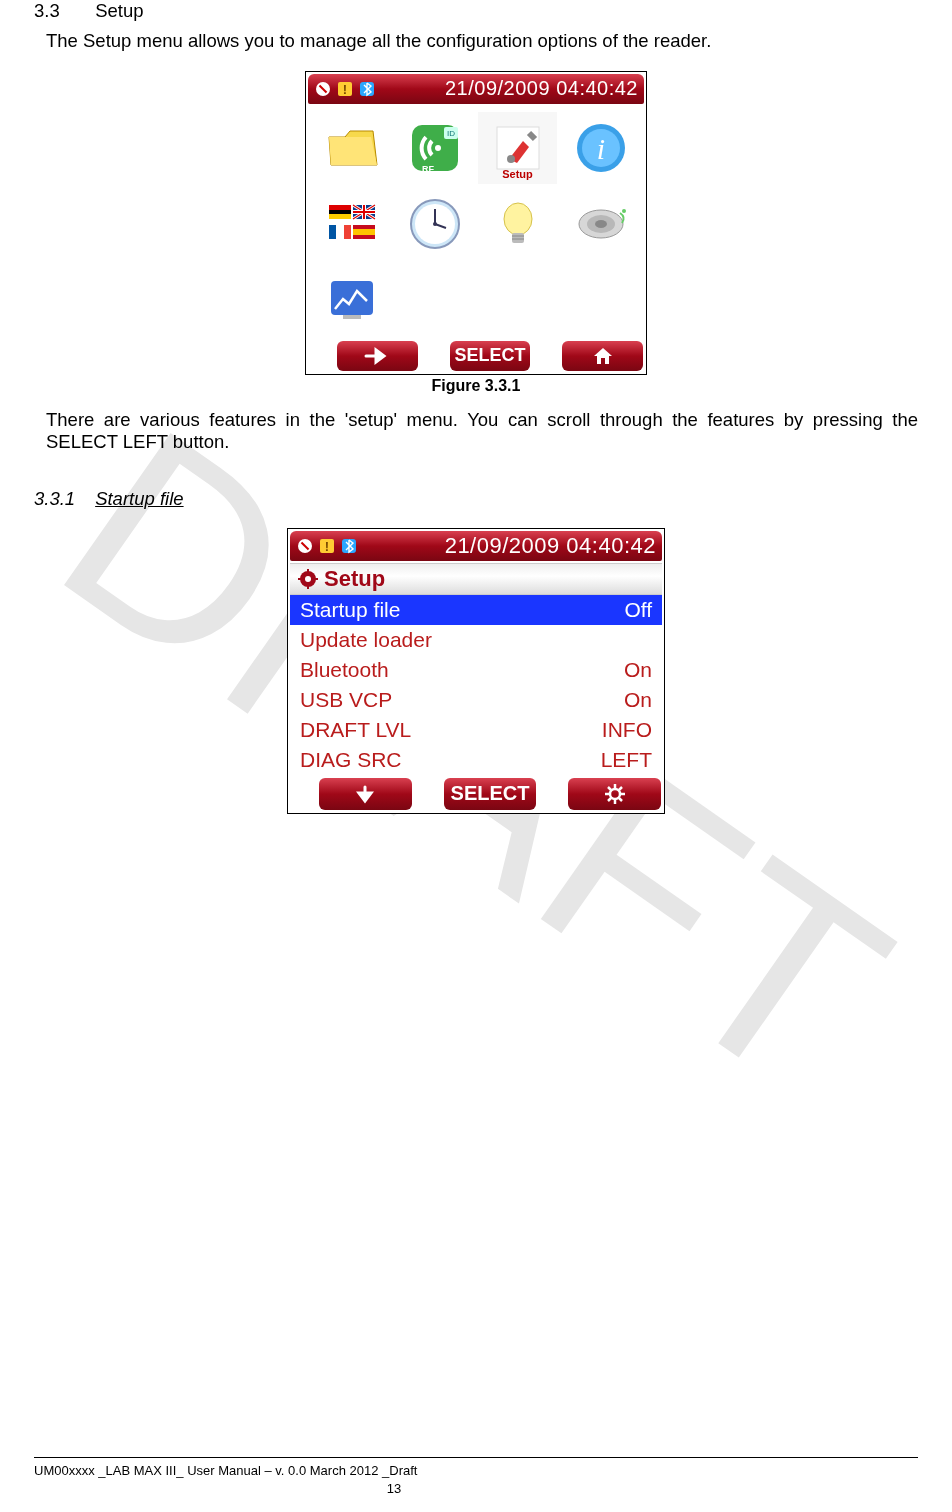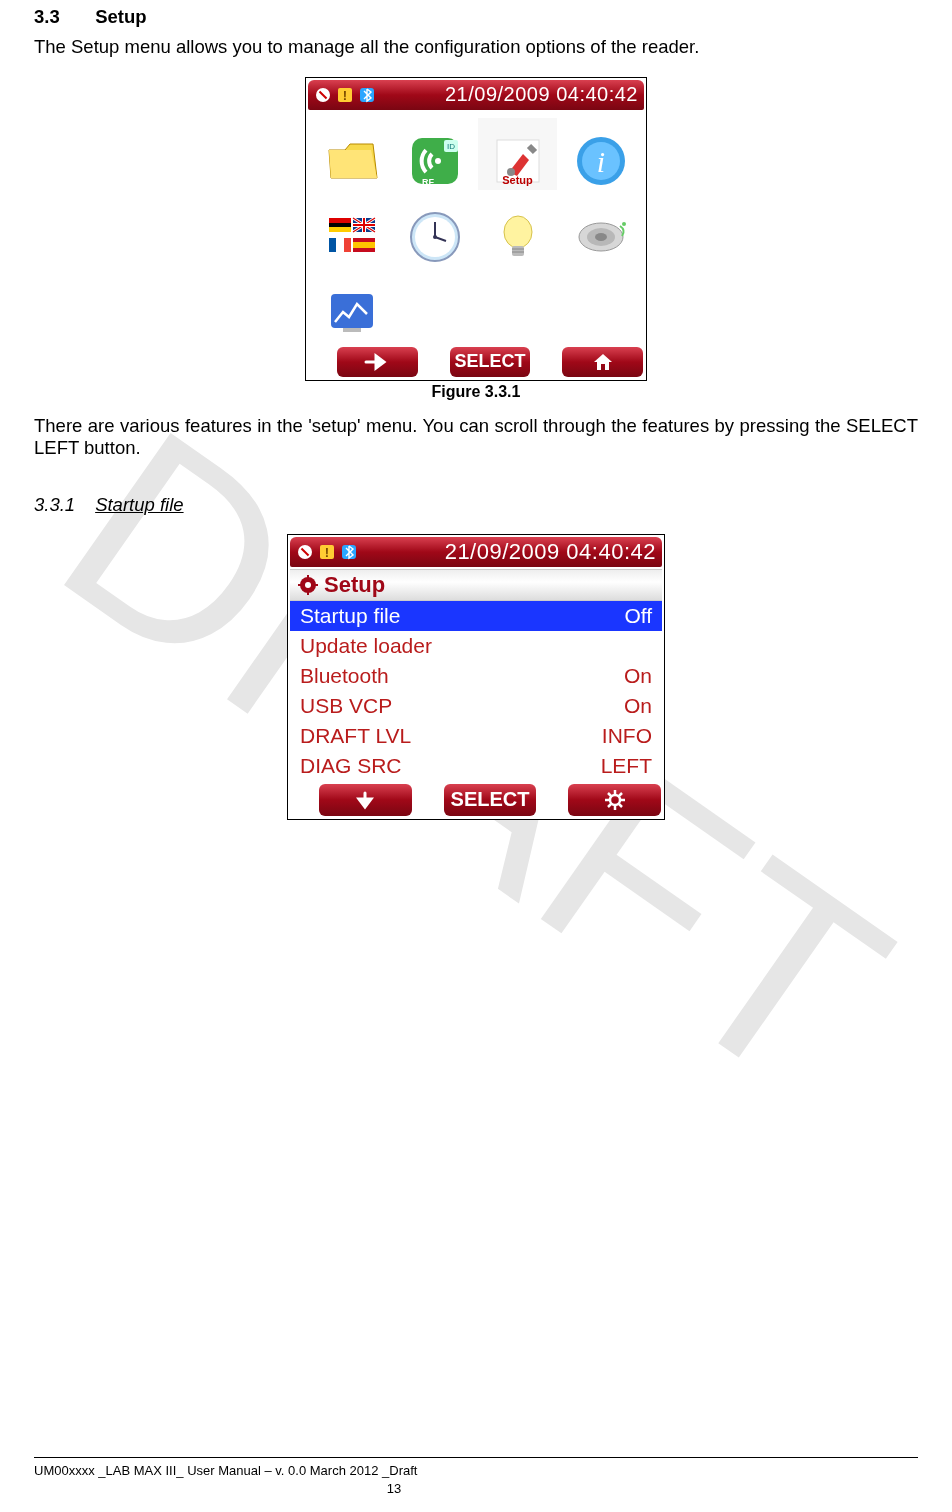--- a/index.html
+++ b/index.html
@@ -12,30 +12,30 @@
     background: #fff;
     color: #000;
   }
   .page {
     position: absolute;
     left: 34px;
     top: 0;
     width: 884px;
   }
   .sec-heading {
-    font-weight: bold;
+    font-weight: normal;
     font-size: 18.5px;
-    margin-top: 6px;
   }
   .sec-heading .num { display: inline-block; width: 56px; }
   .body-text {
     font-size: 18.5px;
     line-height: 1.22;
     margin-top: 8px;
     text-align: justify;
+    margin-left: 12px;
   }
   .sub-heading {
     font-style: italic;
     font-size: 18.5px;
     margin-top: 34px;
   }
   .sub-heading .num { display: inline-block; width: 56px; }
   .sub-heading .title { text-decoration: underline; }
   .caption {
     text-align: center;
@@ -89,21 +89,21 @@
   .grid {
     display: grid;
     grid-template-columns: repeat(4, 1fr);
     grid-auto-rows: 72px;
     padding: 6px 6px 2px 6px;
     gap: 4px;
     background: #fff;
   }
   .cell {
     display: flex;
-    align-items: flex-end;
+    align-items: center;
     justify-content: center;
     position: relative;
   }
   .cell.selected {
     background: #f7f7f7;
   }
   .cell.selected .sel-label {
     position: absolute;
     bottom: 4px;
     font-size: 11px;

